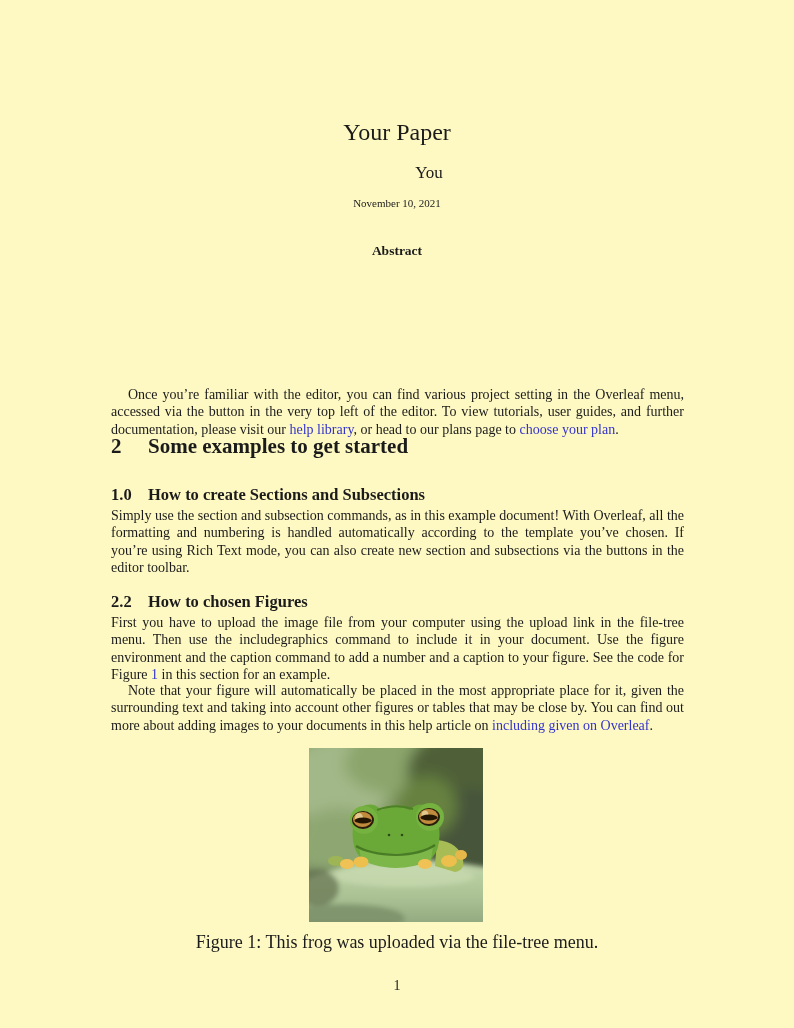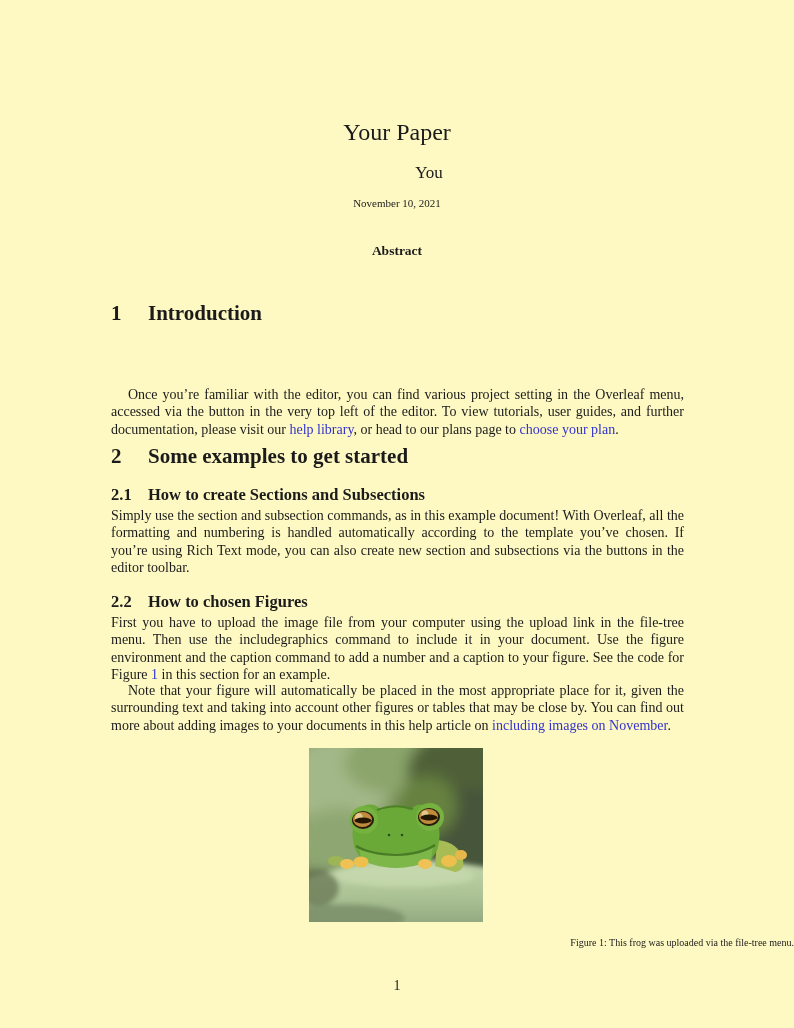--- a/index.html
+++ b/index.html
@@ -28,58 +28,57 @@
   .sec-num { display: inline-block; min-width: 37px; }
   .para {
     font-size: 14px; line-height: 17.3px;
     text-align: justify; margin: 0;
   }
   .para.indent { text-indent: 17px; }
   a.doclink { color: var(--link-color, #3333cc); text-decoration: none; cursor: pointer; }
   .sec1-heading { top: 301px; }
   .p-intro-1 { top: 334px; }
   .p-intro-2 { top: 386px; }
-  .sec2-heading { top: 444px; }
+  .sec2-heading { top: 434px; }
   .sub21-heading { top: 485px; }
   .p-21 { top: 507px; }
   .sub22-heading { top: 592px; }
   .p-22-1 { top: 614px; }
   .p-22-2 { top: 682px; }
   .figure-wrap { top: 748px; left: 309px; width: 174px; height: 174px; }
   .figure-wrap svg { display: block; }
-  .fig-caption { top: 934px; font-size: 10px; line-height: 17px; text-align: right; }
+  .fig-caption { top: 934px; font-size: 18px; line-height: 17px; }
   .page-number { top: 977px; font-size: 14px; line-height: 17px; }
 </style>
 </head>
 <body>
 
 <div class="page" style="background: #fef9c3; color: rgb(27, 27, 27);">
 
   <div class="abs centered doc-title">Your Paper</div>
   <div class="abs centered doc-author">You</div>
   <div class="abs centered doc-date">November 10, 2021</div>
 
   <div class="abs centered abstract-heading">Abstract</div>
 
-  <div class="abs body-col sec-heading sec1-heading"><span class="sec-num">1</span><span>Introduction</span></div>
 
 
   <p class="abs body-col para indent p-intro-2"><span>Once you’re familiar with the editor, you can find various project setting in the Overleaf menu, accessed via the button in the very top left of the editor. To view tutorials, user guides, and further documentation, please visit our </span><a class="doclink">help library</a><span>, or head to our plans page to </span><a class="doclink">choose your plan</a><span>.</span></p>
 
   <div class="abs body-col sec-heading sec2-heading"><span class="sec-num">2</span><span>Some examples to get started</span></div>
 
-  <div class="abs body-col sub-heading sub21-heading"><span class="sec-num">2.1</span><span>How to create Sections and Subsections</span></div>
+  <div class="abs body-col sub-heading sub21-heading"><span class="sec-num">1.0</span><span>How to create Sections and Subsections</span></div>
 
   <p class="abs body-col para p-21">Simply use the section and subsection commands, as in this example document! With Overleaf, all the formatting and numbering is handled automatically according to the template you’ve chosen. If you’re using Rich Text mode, you can also create new section and subsections via the buttons in the editor toolbar.</p>
 
   <div class="abs body-col sub-heading sub22-heading"><span class="sec-num">2.2</span><span>How to chosen Figures</span></div>
 
   <p class="abs body-col para p-22-1"><span>First you have to upload the image file from your computer using the upload link in the file-tree menu. Then use the includegraphics command to include it in your document. Use the figure environment and the caption command to add a number and a caption to your figure. See the code for Figure </span><a class="doclink">1</a><span> in this section for an example.</span></p>
 
-  <p class="abs body-col para indent p-22-2"><span>Note that your figure will automatically be placed in the most appropriate place for it, given the surrounding text and taking into account other figures or tables that may be close by. You can find out more about adding images to your documents in this help article on </span><a class="doclink">including images on November</a><span>.</span></p>
+  <p class="abs body-col para indent p-22-2"><span>Note that your figure will automatically be placed in the most appropriate place for it, given the surrounding text and taking into account other figures or tables that may be close by. You can find out more about adding images to your documents in this help article on </span><a class="doclink">including given on Overleaf</a><span>.</span></p>
 
   <div class="abs figure-wrap">
     <svg width="174" height="174" viewBox="0 0 174 174" aria-hidden="true">
       <defs>
         <filter id="bblur" x="-40%" y="-40%" width="180%" height="180%">
             <feGaussianBlur stdDeviation="7"></feGaussianBlur>
           </filter>
         <filter id="mblur" x="-40%" y="-40%" width="180%" height="180%">
             <feGaussianBlur stdDeviation="2.5"></feGaussianBlur>
           </filter>

